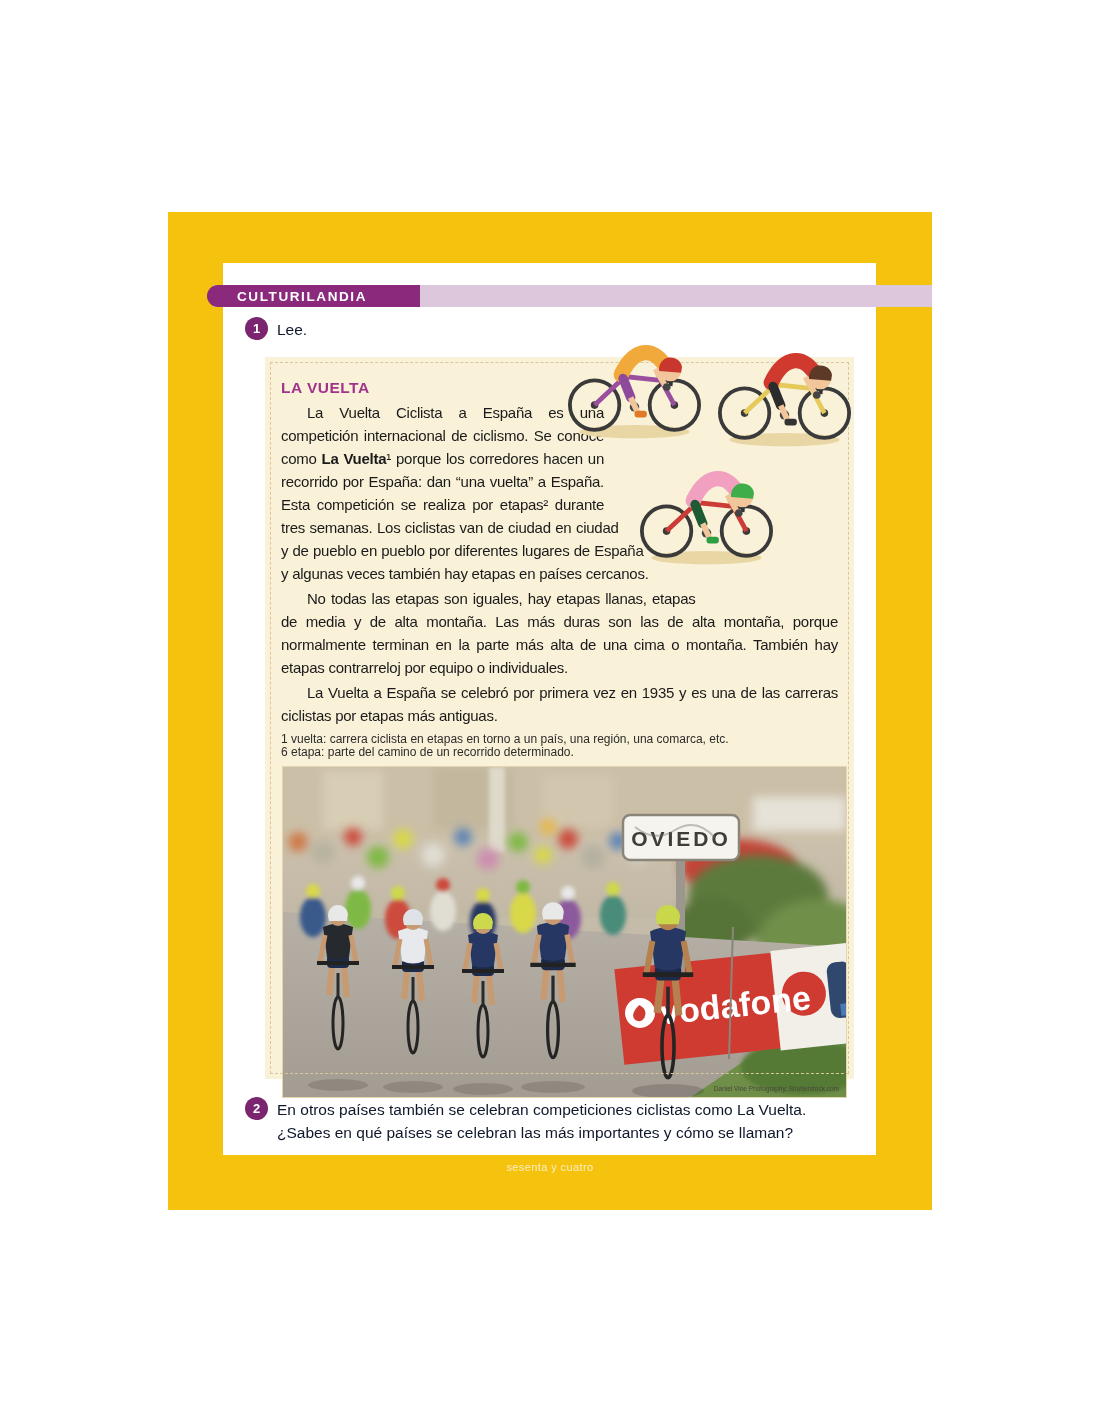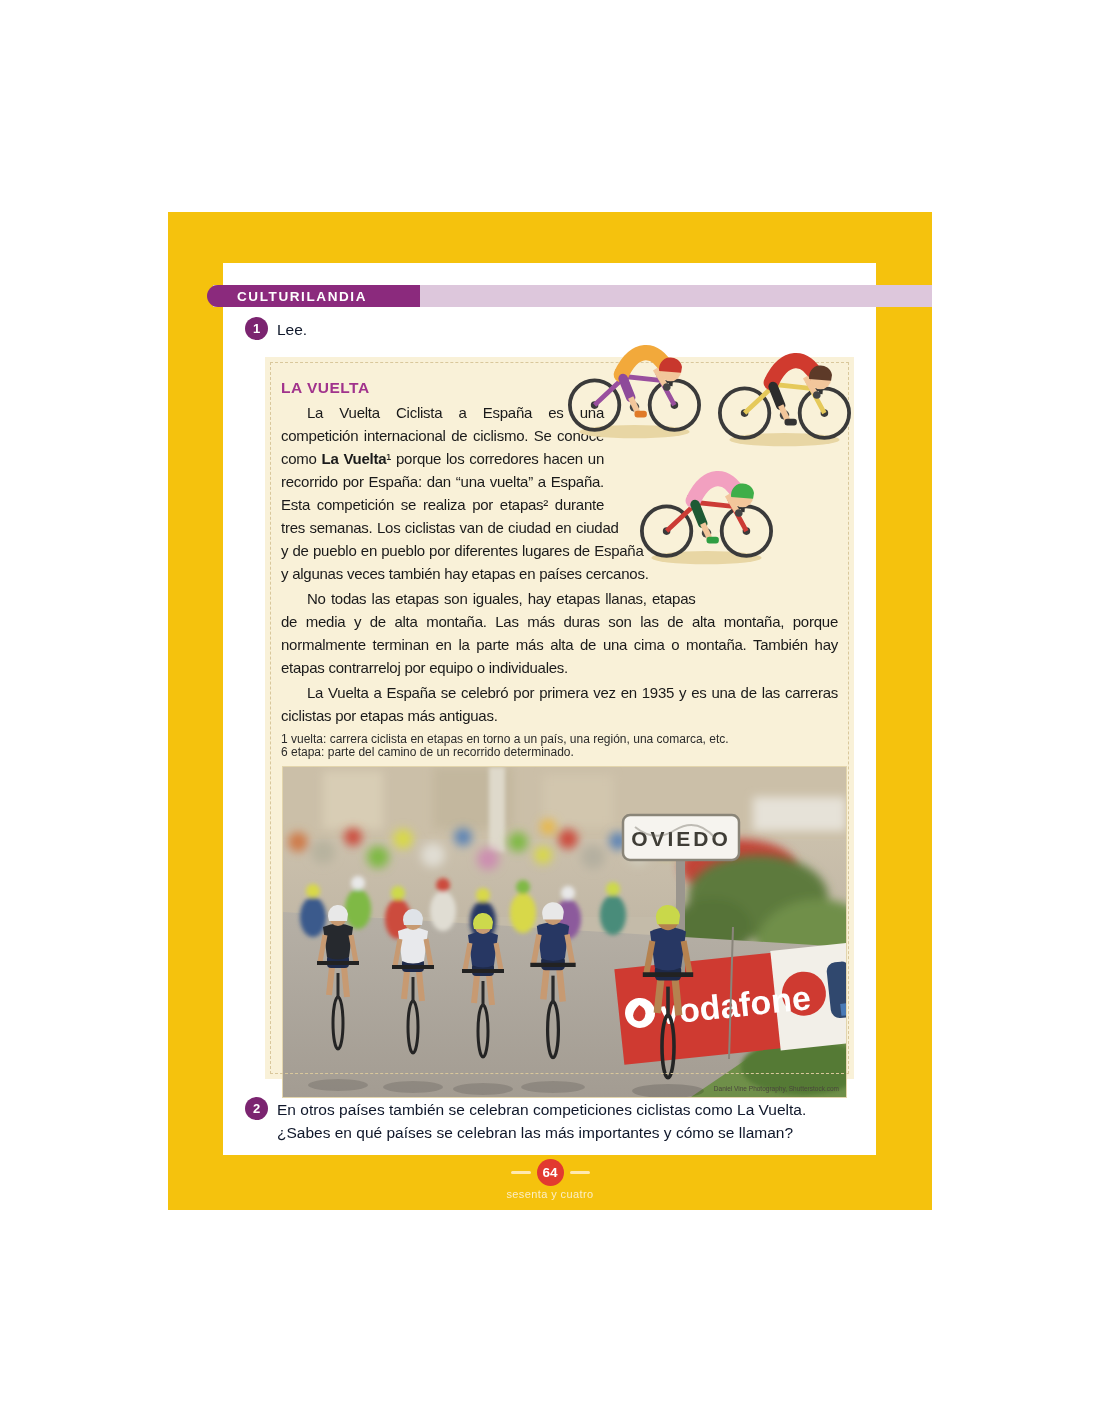--- a/index.html
+++ b/index.html
@@ -247,19 +247,14 @@
     </div>
   </div>
 </div>
 
 <div class="activity" id="activity2">
   <div class="num-circle">2</div>
   <div class="act-text">En otros países también se celebran competiciones ciclistas como La Vuelta. ¿Sabes en qué países se celebran las más importantes y cómo se llaman?</div>
 </div>
 
 <div class="footer">
-  <div class="footer-row">
-    <div class="dash"></div>
-    <div class="page-circle">64</div>
-    <div class="dash"></div>
-  </div>
   <div class="page-words">sesenta y cuatro</div>
 </div>
 
 </body></html>

